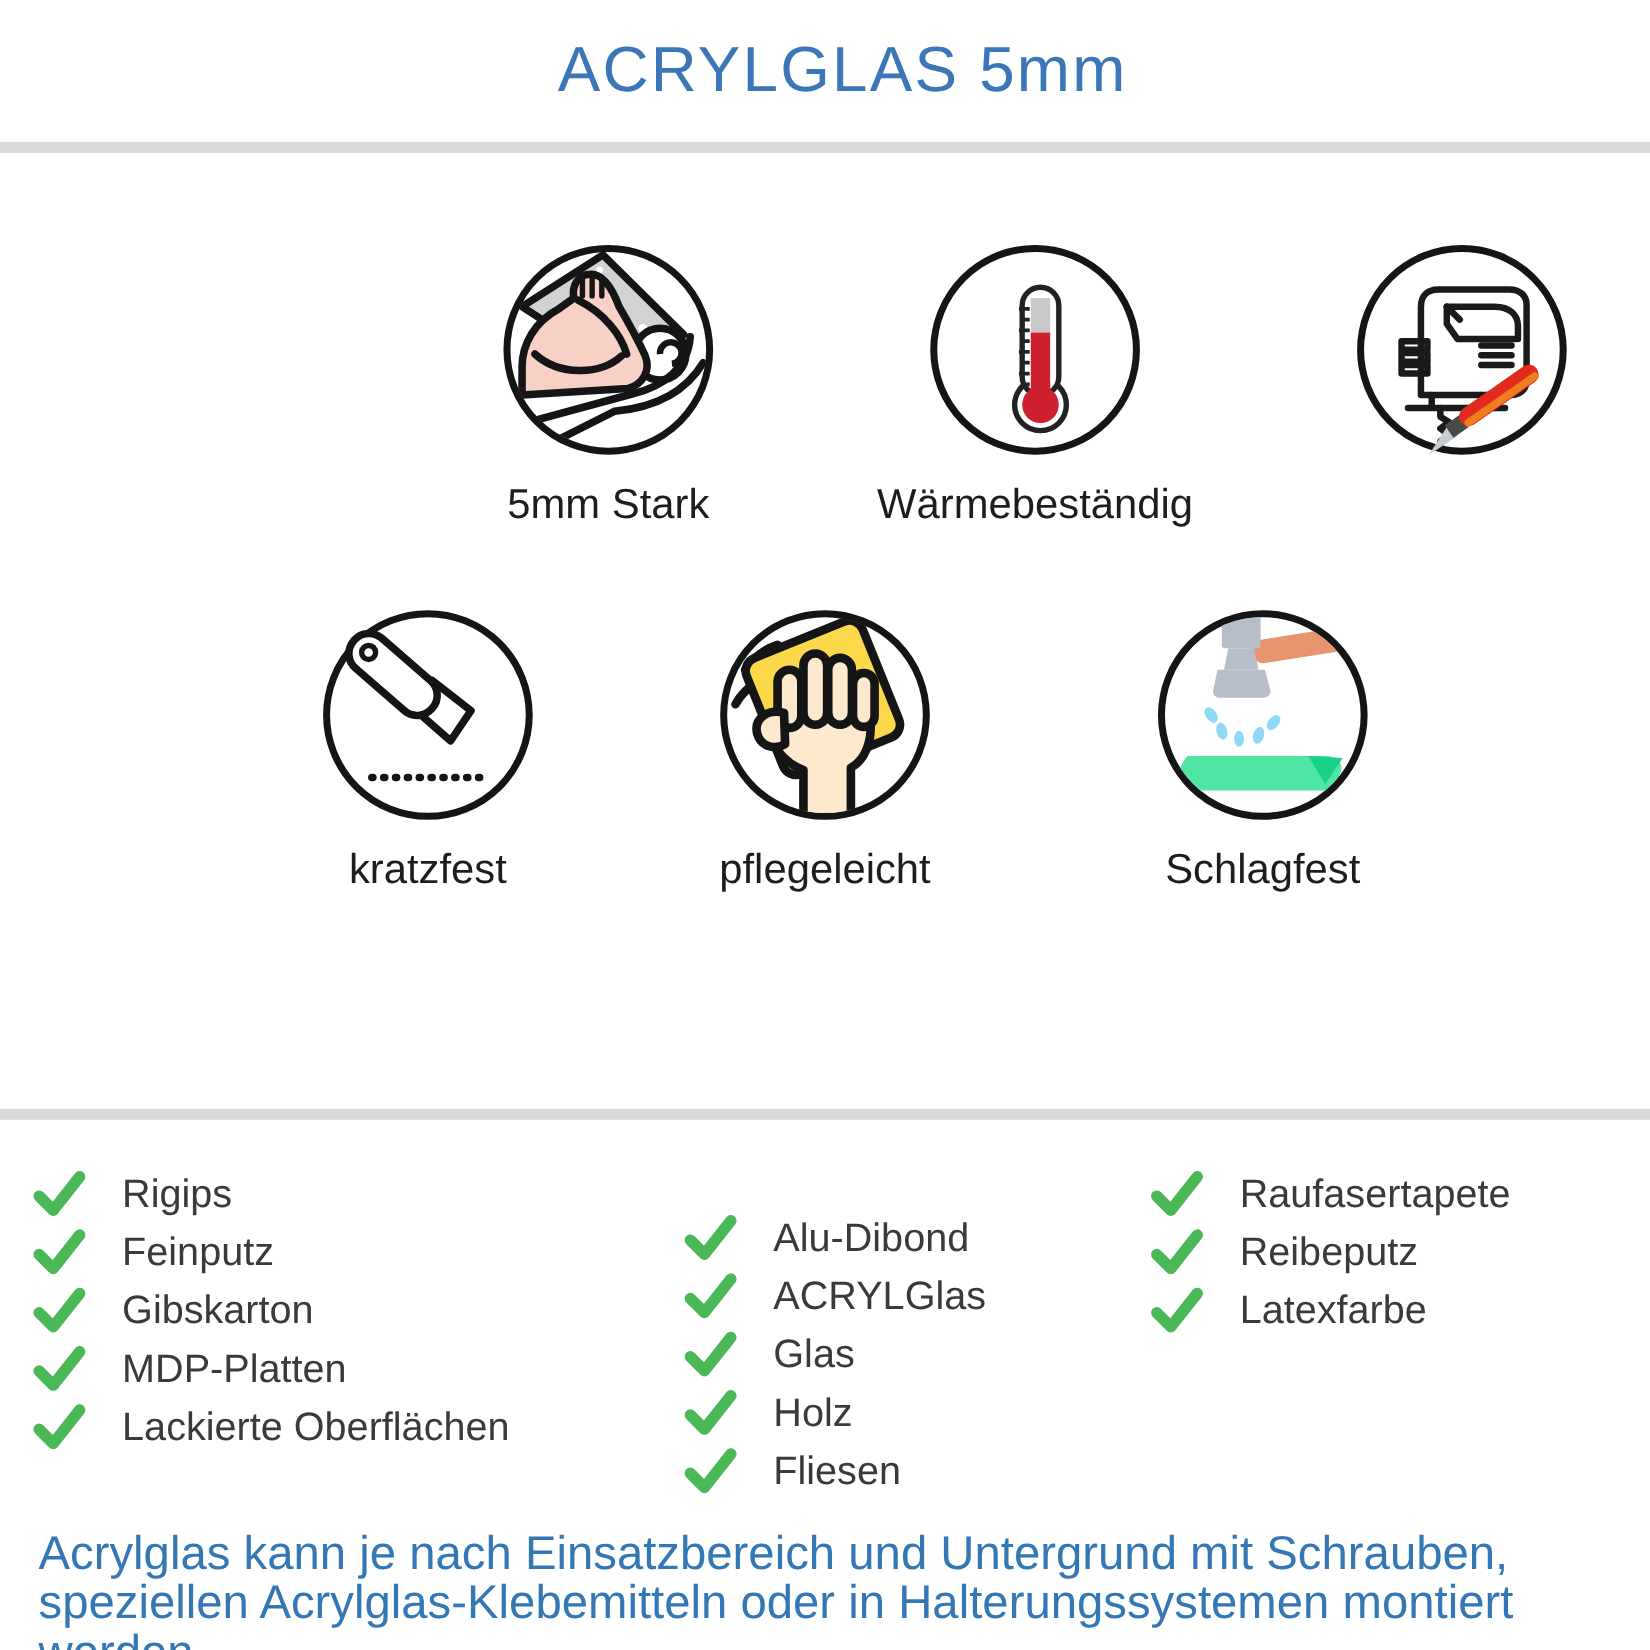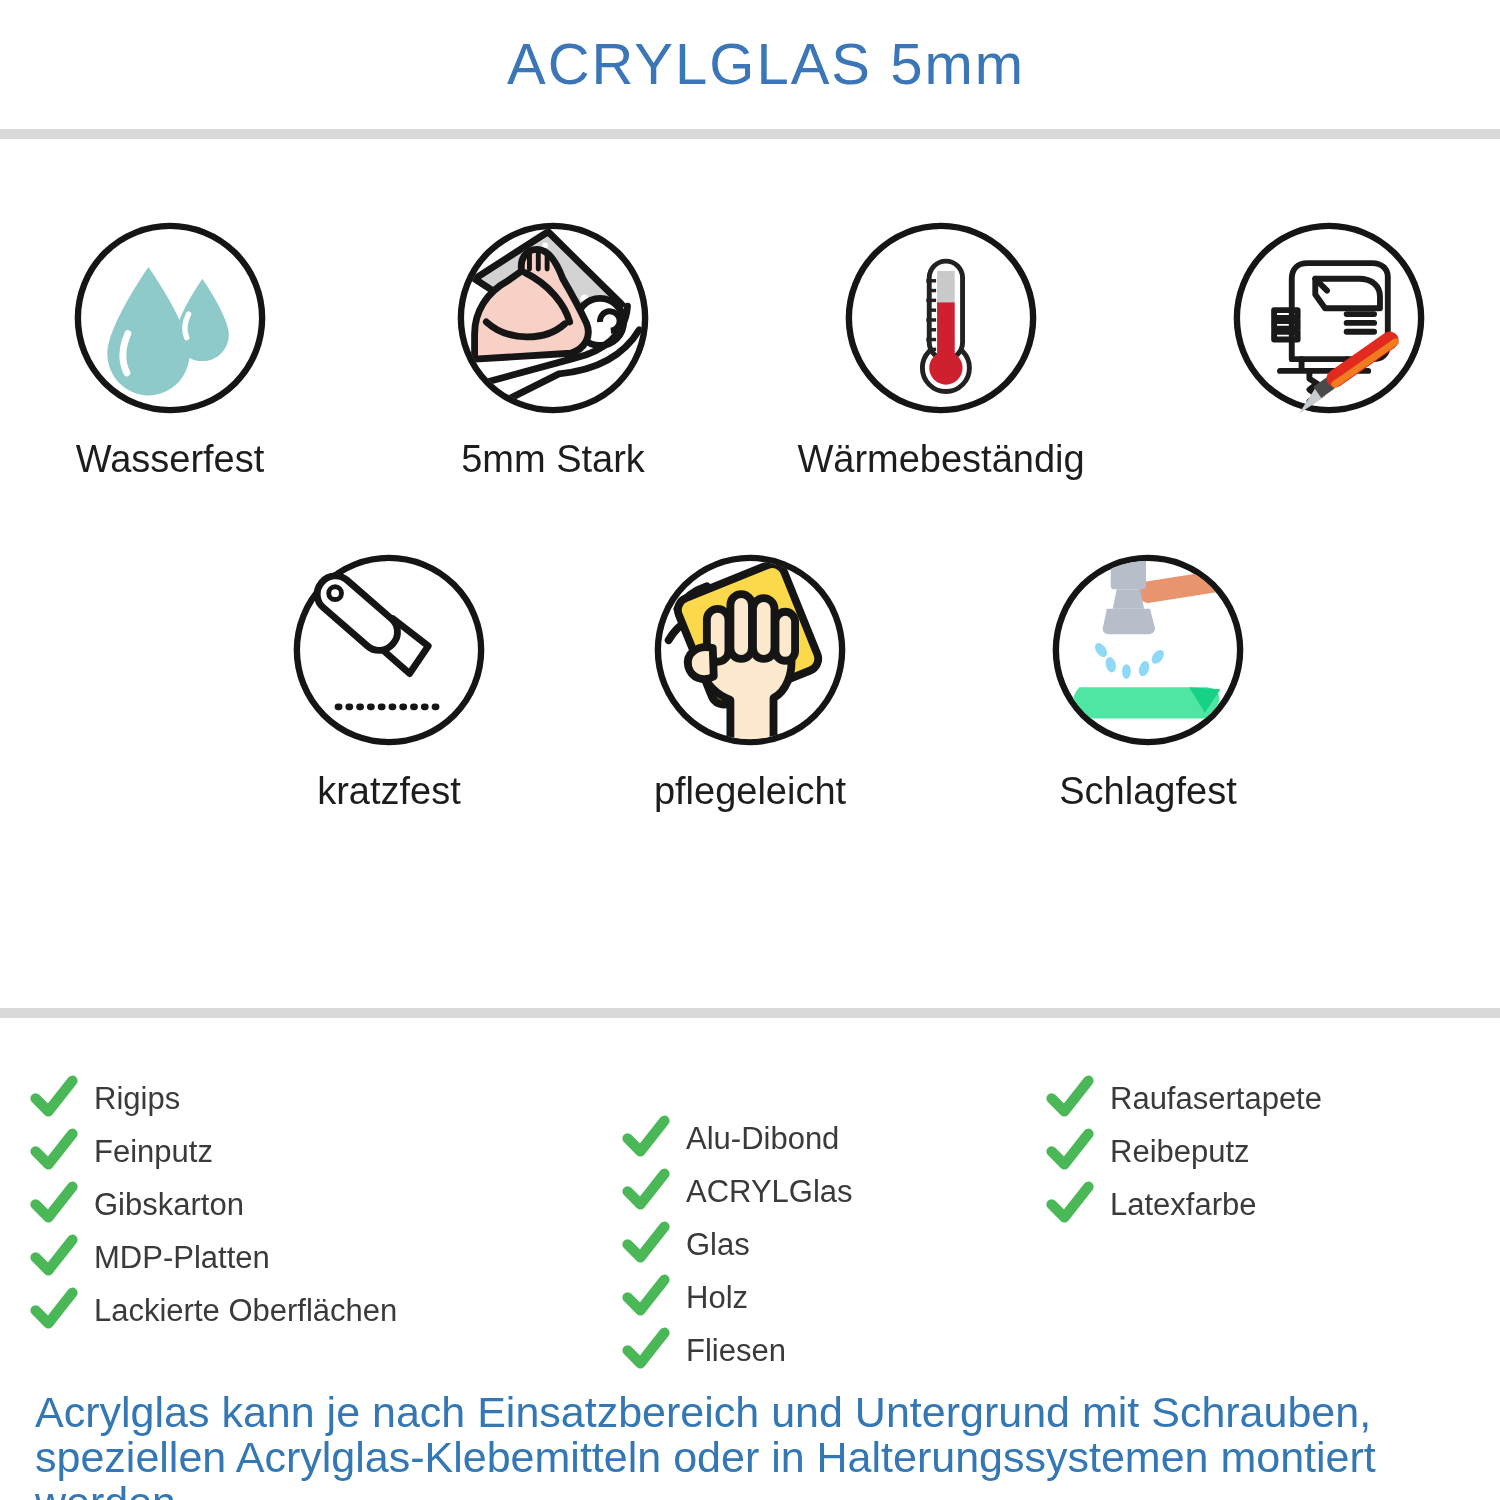--- a/index.html
+++ b/index.html
@@ -22,43 +22,33 @@
   .divider2{top:1008px;}
   .feature{width:320px;text-align:center;}
   .feature svg.badge{display:block;margin:0 auto;width:196px;height:196px;}
   .feature .flabel{margin-top:22px;font-size:38px;font-weight:500;color:var(--label-dark);}
   .subheading{left:0;top:916px;width:100%;text-align:center;font-size:58px;font-weight:400;
               color:var(--subheading-blue);}
   .col{display:flex;flex-direction:column;}
   .col1{left:30px;top:1064px;}
   .col2{left:622px;top:1104px;}
   .col3{left:1046px;top:1064px;}
-  .item{display:flex;align-items:flex-end;height:53px;gap:16px;font-size:31px;
+  .item{display:flex;align-items:flex-start;height:53px;gap:33px;font-size:36px;
         color:var(--item-dark);white-space:nowrap;}
   .item svg.check{width:48px;height:42px;flex:0 0 auto;}
   .footer{left:35px;top:1390px;font-size:43px;line-height:45px;color:var(--footer-blue);}
 </style>
 </head>
 <body>
 
 <div id="page">
 
   <div class="abs title">ACRYLGLAS 5mm</div>
   <div class="abs divider divider1"></div>
 
-  <div class="abs feature" style="left:10px;top:220px;">
-    <svg class="badge" viewBox="0 0 200 200">
-      <circle cx="100" cy="100" r="94" fill="#fff" stroke="#151515" stroke-width="6.5"></circle>
-      <path d="M78 48 C78 48 36 108 36 136 C36 160 55 179 78 179 C101 179 120 160 120 136 C120 108 78 48 78 48 Z" fill="#8ecaca"></path>
-      <path d="M133 60 C133 60 106 99 106 117 C106 132 118 144 133 144 C148 144 160 132 160 117 C160 99 133 60 133 60 Z" fill="#8ecaca"></path>
-      <path d="M57 116 C51 130 50 144 56 156" stroke="#fff" stroke-width="7" fill="none" stroke-linecap="round"></path>
-      <path d="M119 96 C115 104 114 113 117 120" stroke="#fff" stroke-width="5.5" fill="none" stroke-linecap="round"></path>
-    </svg>
-    <div class="flabel">Wasserfest</div>
-  </div>
 
   <div class="abs feature" style="left:393px;top:220px;">
     <svg class="badge" viewBox="0 0 200 200">
       <defs>
           <clipPath id="clipArm">
             <circle cx="100" cy="100" r="91"></circle>
           </clipPath>
         </defs>
       <circle cx="100" cy="100" r="94" fill="#fff" stroke="#151515" stroke-width="6.5"></circle>
       <g clip-path="url(#clipArm)">

